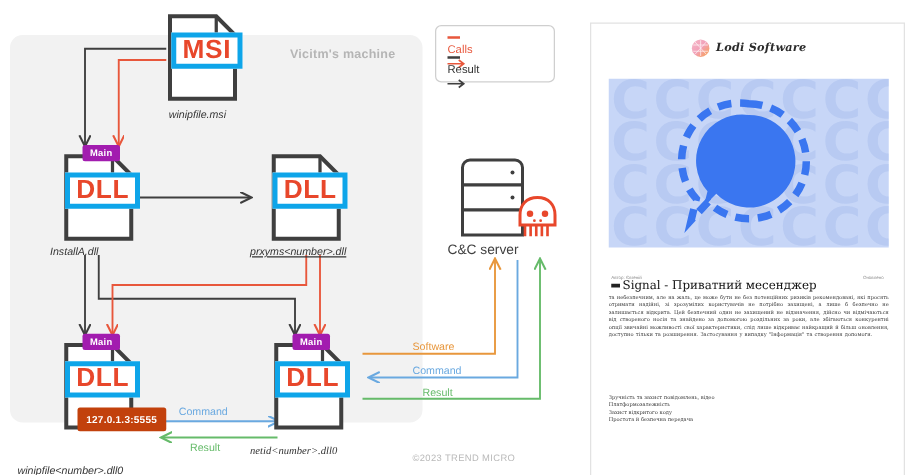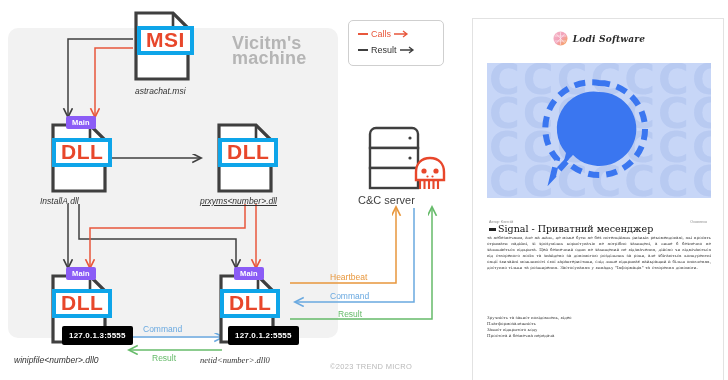--- a/index.html
+++ b/index.html
@@ -21,42 +21,42 @@
     position: absolute;
     left: 8px; top: 28px;
     width: 330px; height: 310px;
     background: #f2f2f2;
     border-radius: 10px;
   }
   .victim-label {
     position: absolute;
     left: 232px; top: 36px;
     width: 100px;
-    font-size: 18px;
+    font-size: 10px;
     font-weight: bold;
     color: #b5b5b5;
     line-height: 15px;
     text-align: left;
     letter-spacing: 0.2px;
   }
 
   
   .doc {
     position: absolute;
     width: 58px; height: 72px;
   }
   .doc .page {
     position: absolute;
     left: 0; top: 0;
     width: 58px; height: 72px;
   }
   .doc .badge {
     position: absolute;
     left: 16px; top: -6px;
-    background: #8b5cf6;
+    background: #a21caf;
     color: #ffffff;
     font-size: 7.5px;
     font-weight: bold;
     padding: 2px 6px 2px 6px;
     border-radius: 2px;
     letter-spacing: 0.2px;
     z-index: 4;
     line-height: 9px;
   }
   .doc .tag {
@@ -79,21 +79,21 @@
     font-size: 8.5px;
     font-style: italic;
     color: #333333;
     white-space: nowrap;
     font-family: "Liberation Sans", sans-serif;
   }
 
   
   .ipchip {
     position: absolute;
-    background: #000000;
+    background: #c2410c;
     color: #ffffff;
     font-size: 8px;
     font-weight: bold;
     padding: 5px 7px;
     border-radius: 2px;
     white-space: nowrap;
     letter-spacing: 0.2px;
     z-index: 5;
     text-align: center;
   }
@@ -103,23 +103,23 @@
     position: absolute;
     left: 348px; top: 20px;
     width: 96px; height: 46px;
     border: 1px solid #cfcfcf;
     border-radius: 5px;
     background: #ffffff;
   }
   .legend-row {
     position: absolute;
     display: flex;
-    align-items: center;
     gap: 3px;
     font-size: 9px;
+    flex-direction: column;
   }
   .legend-row.calls { left: 9px; top: 8px; color: #e8573c; }
   .legend-row.drops { left: 9px; top: 24px; color: #333333; }
   .legend-dash {
     display: inline-block;
     width: 10px; height: 1.6px;
   }
   .legend-arrow { display: inline-block; line-height: 0; }
 
   
@@ -290,21 +290,21 @@
     <path d="M290,319 L432,319 L432,208" fill="none" stroke="#66bb6a" stroke-width="1.5" marker-end="url(#arrGreen)"></path>
   </svg>
 
   <div class="doc" style="left:133px; top:10px;">
     <svg class="page" viewBox="0 0 58 72">
       <path d="M3,3 L40,3 L55,18 L55,69 L3,69 Z" fill="#ffffff" stroke="#3f3f3f" stroke-width="3.2" stroke-linejoin="miter"></path>
       <path d="M40,3 L40,18 L55,18" fill="none" stroke="#3f3f3f" stroke-width="2.6"></path>
     </svg>
     <div class="tag msi">MSI</div>
   </div>
-  <div class="doc-caption" style="left:135px; top:86px;">astrachat.msi</div>
+  <div class="doc-caption" style="left:135px; top:86px;">winipfile.msi</div>
 
   <div class="doc" style="left:50px; top:122px;">
     <svg class="page" viewBox="0 0 58 72">
       <path d="M3,3 L40,3 L55,18 L55,69 L3,69 Z" fill="#ffffff" stroke="#3f3f3f" stroke-width="3.2" stroke-linejoin="miter"></path>
       <path d="M40,3 L40,18 L55,18" fill="none" stroke="#3f3f3f" stroke-width="2.6"></path>
     </svg>
     <div class="badge">Main</div>
     <div class="tag">DLL</div>
   </div>
   <div class="doc-caption" style="left:40px; top:196px;">InstallA.dll</div>
@@ -320,31 +320,30 @@
 
   <div class="doc" style="left:50px; top:273px;">
     <svg class="page" viewBox="0 0 58 72">
       <path d="M3,3 L40,3 L55,18 L55,69 L3,69 Z" fill="#ffffff" stroke="#3f3f3f" stroke-width="3.2" stroke-linejoin="miter"></path>
       <path d="M40,3 L40,18 L55,18" fill="none" stroke="#3f3f3f" stroke-width="2.6"></path>
     </svg>
     <div class="badge">Main</div>
     <div class="tag">DLL</div>
   </div>
   <div class="ipchip" style="left:62px; top:326px;">127.0.1.3:5555</div>
-  <div class="doc-caption" style="left:14px; top:355px;">winipfile&lt;number&gt;.dll0</div>
+  <div class="doc-caption" style="left:14px; top:371px;">winipfile&lt;number&gt;.dll0</div>
 
   <div class="doc" style="left:218px; top:273px;">
     <svg class="page" viewBox="0 0 58 72">
       <path d="M3,3 L40,3 L55,18 L55,69 L3,69 Z" fill="#ffffff" stroke="#3f3f3f" stroke-width="3.2" stroke-linejoin="miter"></path>
       <path d="M40,3 L40,18 L55,18" fill="none" stroke="#3f3f3f" stroke-width="2.6"></path>
     </svg>
     <div class="badge">Main</div>
     <div class="tag">DLL</div>
   </div>
-  <div class="ipchip" style="left:228px; top:326px;">127.0.1.2:5555</div>
   <div class="doc-caption" style="left:200px; top:355px;font-family:Liberation Serif, serif;">netid&lt;number&gt;.dll0</div>
 
   <div class="flow-label" style="left:143px; top:324px; color:#6aa9e0;">Command</div>
   <div class="flow-label" style="left:152px; top:353px; color:#66bb6a;">Result</div>
 
   <div class="legend">
     <div class="legend-row calls">
       <span class="legend-dash" style="background:#e8573c;"></span>
       <span>Calls</span>
       <span class="legend-arrow">
@@ -376,21 +375,21 @@
       <path d="M18,2 C27,2 32,8 32,16 L32,24 L4,24 L4,16 C4,8 9,2 18,2 Z" fill="#ffffff" stroke="#e8472b" stroke-width="2.4"></path>
       <circle cx="12" cy="15" r="2.6" fill="#e8472b"></circle>
       <circle cx="24" cy="15" r="2.6" fill="#e8472b"></circle>
       <circle cx="15.5" cy="20.5" r="1.1" fill="#e8472b"></circle>
       <circle cx="20.5" cy="20.5" r="1.1" fill="#e8472b"></circle>
       <path d="M8,24 L8,33 M12.5,24 L12.5,33 M17,24 L17,33 M21.5,24 L21.5,33 M26,24 L26,33" stroke="#e8472b" stroke-width="2.1" stroke-linecap="butt"></path>
     </svg>
   </div>
   <div class="cc-label">C&amp;C server</div>
 
-  <div class="flow-label" style="left:330px; top:272px; color:#e8973c;">Heartbeat</div>
+  <div class="flow-label" style="left:330px; top:272px; color:#e8973c;">Software</div>
   <div class="flow-label" style="left:330px; top:291px; color:#6aa9e0;">Command</div>
   <div class="flow-label" style="left:338px; top:309px; color:#66bb6a;">Result</div>
 
   <div class="page-panel">
 
     <div class="brand-row">
       <svg width="15" height="15" viewBox="0 0 15 15">
         <defs>
           <linearGradient id="lg" x1="0" y1="0" x2="1" y2="1">
             <stop offset="0%" stop-color="#f5b8c8"></stop>

